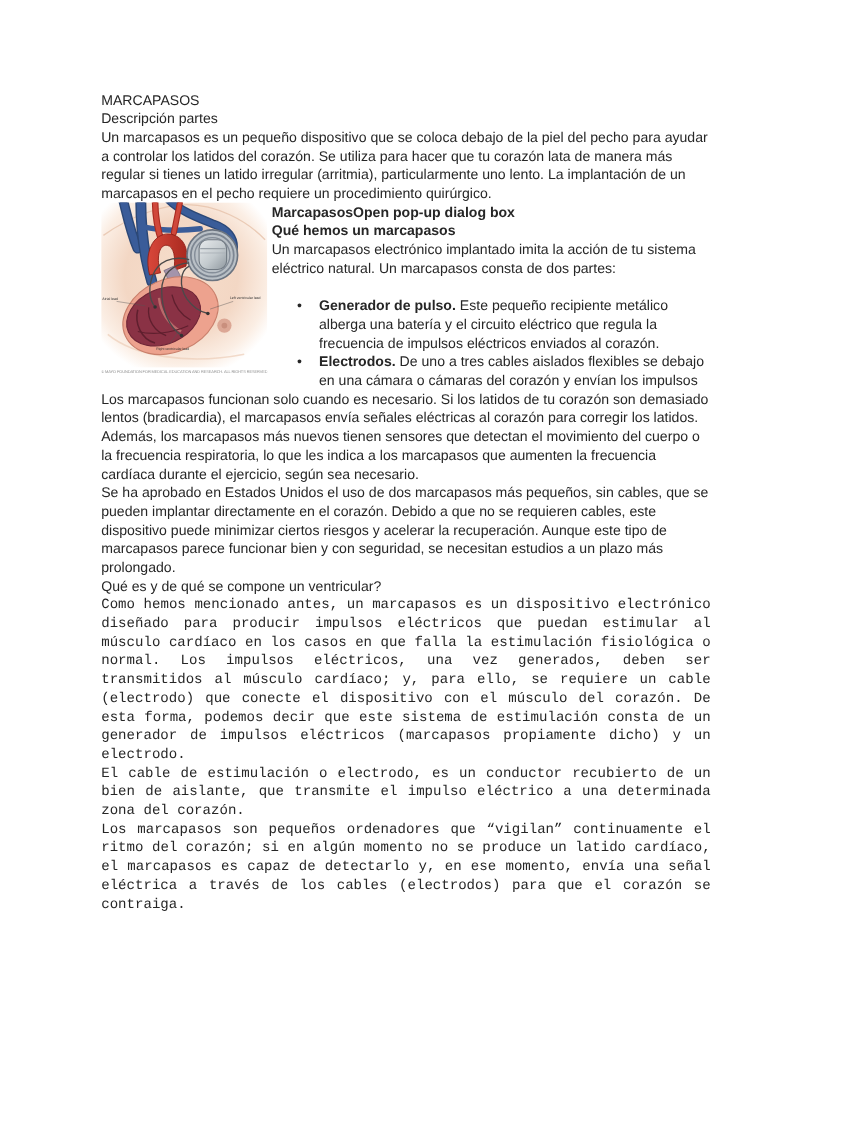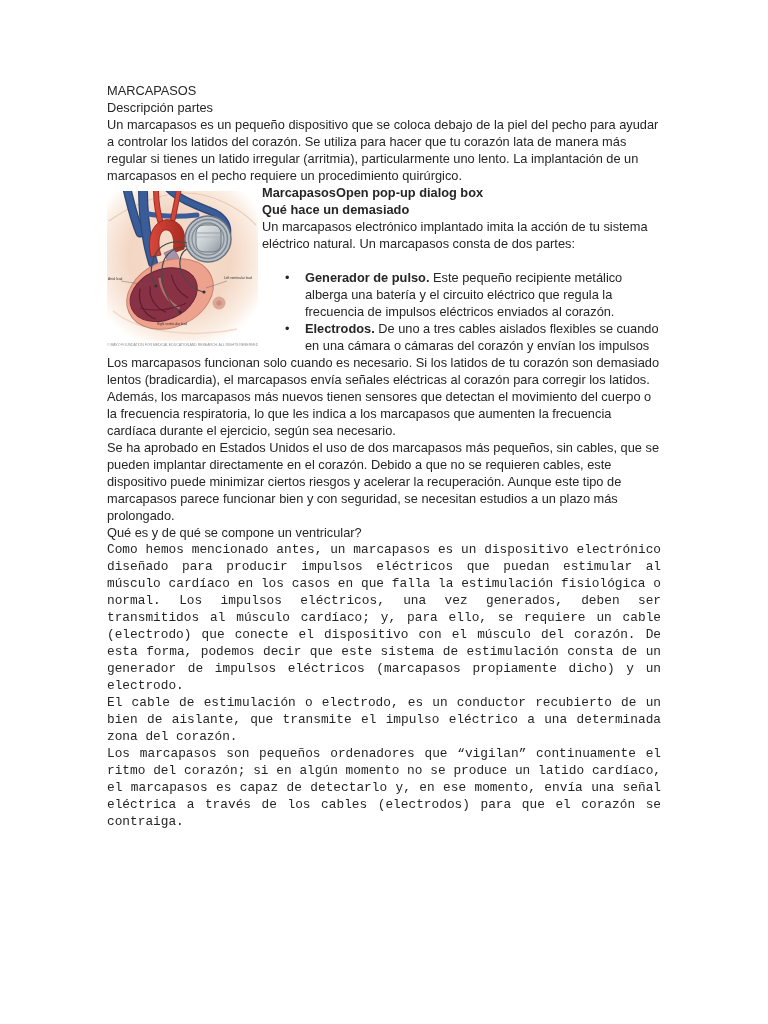--- a/index.html
+++ b/index.html
@@ -11,33 +11,33 @@
     position: relative;
     width: 768px;
     height: 1024px;
     background: #ffffff;
     overflow: hidden;
     font-family: "Liberation Sans", sans-serif;
     color: #262626;
   }
   .page {
     position: absolute;
-    left: 107px;
+    left: 92px;
     top: 82px;
     width: 554px;
     font-size: 12.8px;
     line-height: 17px;
   }
   .page p { margin: 0; }
   .bold { font-weight: 700; }
   .justify { text-align: justify; font-family: Liberation Mono, monospace; }
 
   .media-row {
     display: flex;
-    align-items: center;
+    align-items: flex-start;
   }
   .figure {
     width: 151px;
     flex: 0 0 151px;
     margin-right: 4px;
   }
   .figure svg { display: block; }
   .figure-caption {
     font-size: 3.6px;
     line-height: 5px;
@@ -163,28 +163,28 @@
             <text x="117" y="88">Left ventricular lead</text>
             <line x1="62" y1="129" x2="70" y2="118" stroke="#555" stroke-width="0.4"></line>
             <text x="50" y="134">Right ventricular lead</text>
           </g>
         </svg>
         <div class="figure-caption">© MAYO FOUNDATION FOR MEDICAL EDUCATION AND RESEARCH. ALL RIGHTS RESERVED.</div>
       </div>
 
       <div class="dialog-col">
         <p class="bold">MarcapasosOpen pop-up dialog box</p>
-        <p class="bold">Qué hace un demasiado</p>
+        <p class="bold">Qué hemos un marcapasos</p>
         <p>Un marcapasos electrónico implantado imita la acción de tu sistema eléctrico natural. Un marcapasos consta de dos partes:</p>
         <ul class="bullet-list">
           <li class="bullet-item">
             <span class="bullet-marker">•</span><span class="bold">Generador de pulso.</span><span> Este pequeño recipiente metálico alberga una batería y el circuito eléctrico que regula la frecuencia de impulsos eléctricos enviados al corazón.</span>
           </li>
           <li class="bullet-item">
-            <span class="bullet-marker">•</span><span class="bold">Electrodos.</span><span> De uno a tres cables aislados flexibles se cuando en una cámara o cámaras del corazón y envían los impulsos</span>
+            <span class="bullet-marker">•</span><span class="bold">Electrodos.</span><span> De uno a tres cables aislados flexibles se debajo en una cámara o cámaras del corazón y envían los impulsos</span>
           </li>
         </ul>
       </div>
     </div>
 
 
     <p>Los marcapasos funcionan solo cuando es necesario. Si los latidos de tu corazón son demasiado lentos (bradicardia), el marcapasos envía señales eléctricas al corazón para corregir los latidos. Además, los marcapasos más nuevos tienen sensores que detectan el movimiento del cuerpo o la frecuencia respiratoria, lo que les indica a los marcapasos que aumenten la frecuencia cardíaca durante el ejercicio, según sea necesario.</p>
     <p>Se ha aprobado en Estados Unidos el uso de dos marcapasos más pequeños, sin cables, que se pueden implantar directamente en el corazón. Debido a que no se requieren cables, este dispositivo puede minimizar ciertos riesgos y acelerar la recuperación. Aunque este tipo de marcapasos parece funcionar bien y con seguridad, se necesitan estudios a un plazo más prolongado.</p>
     <p>Qué es y de qué se compone un ventricular?</p>
     <p class="justify">Como hemos mencionado antes, un marcapasos es un dispositivo electrónico diseñado para producir impulsos eléctricos que puedan estimular al músculo cardíaco en los casos en que falla la estimulación fisiológica o normal. Los impulsos eléctricos, una vez generados, deben ser transmitidos al músculo cardíaco; y, para ello, se requiere un cable (electrodo) que conecte el dispositivo con el músculo del corazón. De esta forma, podemos decir que este sistema de estimulación consta de un generador de impulsos eléctricos (marcapasos propiamente dicho) y un electrodo.</p>

